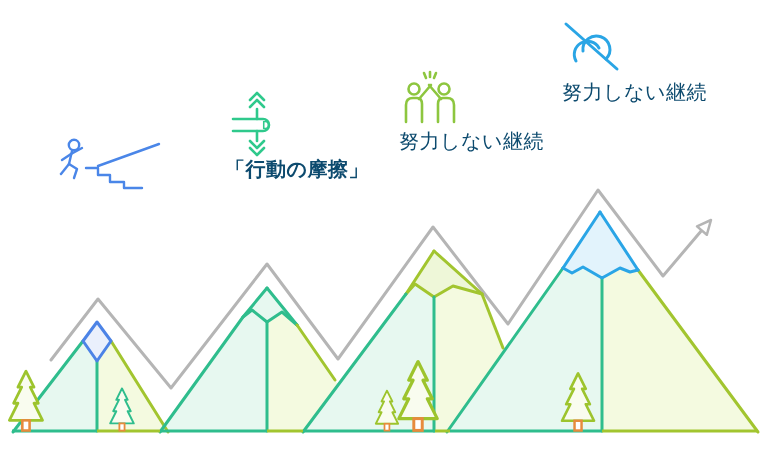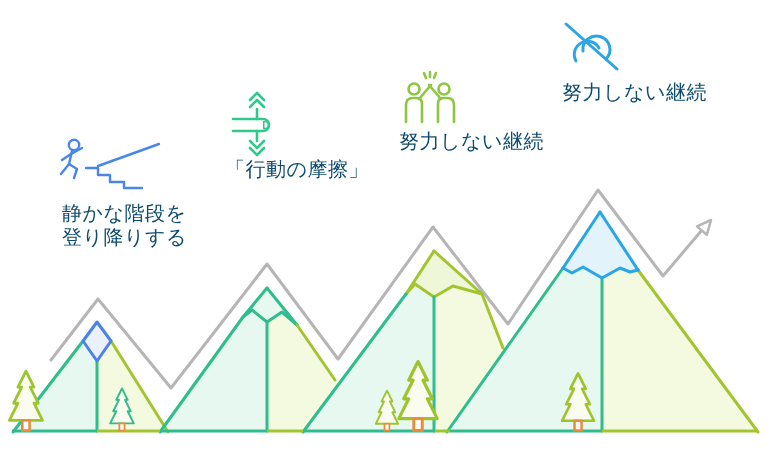--- a/index.html
+++ b/index.html
@@ -4,21 +4,21 @@
 <style>
   html,body{margin:0;padding:0;}
   body{width:771px;height:451px;background:#ffffff;overflow:hidden;
        font-family:"Liberation Sans","DejaVu Sans",sans-serif;}
   .stage{position:relative;width:771px;height:451px;background:#fff;}
   .scene{position:absolute;left:0;top:0;}
   .icon{position:absolute;}
   .label{position:absolute;color:#0c4a6e;font-size:20px;line-height:24px;
          letter-spacing:0.5px;white-space:nowrap;}
   .label .ln{display:block;}
-  .lbl-center{}
+  .lbl-center{font-weight:bold;}
 </style>
 </head>
 <body>
 
 <div class="stage">
 
   <svg class="scene" width="771" height="451" viewBox="0 0 771 451">
 
     <defs>
       <g id="pine">
@@ -108,24 +108,20 @@
   <svg class="icon" style="left:58px;top:136px" width="112" height="58" viewBox="0 0 112 58" fill="none" stroke="#4a86e8" stroke-width="2.4" stroke-linecap="round" stroke-linejoin="round">
     <circle cx="16" cy="9" r="5.2"></circle>
     <path d="M14,15 L11,28"></path>
     <path d="M13,18 L24,12"></path>
     <path d="M13,18 L4,24"></path>
     <path d="M11,28 L19,33 L16,42"></path>
     <path d="M11,28 L3,38"></path>
     <path d="M28,32 H40 V39 H52 V46 H66 V52 H84"></path>
     <path d="M40,30 L101,8"></path>
   </svg>
-  <div class="label" style="left:62px;top:201px">
-    <span class="ln">静かな階段を</span>
-    <span class="ln">登り降りする</span>
-  </div>
 
   <svg class="icon" style="left:226px;top:88px" width="60" height="70" viewBox="0 0 60 70" fill="none" stroke="#2fc98c" stroke-width="2.6" stroke-linecap="round" stroke-linejoin="round">
     <path d="M24,12 L31,5 L38,12"></path>
     <path d="M24,19 L31,12 L38,19"></path>
     <path d="M31,21 V31"></path>
     <path d="M7,31 H37 A6,6 0 0 1 37,43 H7"></path>
     <text x="40" y="41" text-anchor="middle" font-size="10.5" font-weight="bold" fill="#2fc98c" stroke="none">D</text>
     <path d="M31,43 V53"></path>
     <path d="M24,53 L31,60 L38,53"></path>
     <path d="M24,60 L31,67 L38,60"></path>

